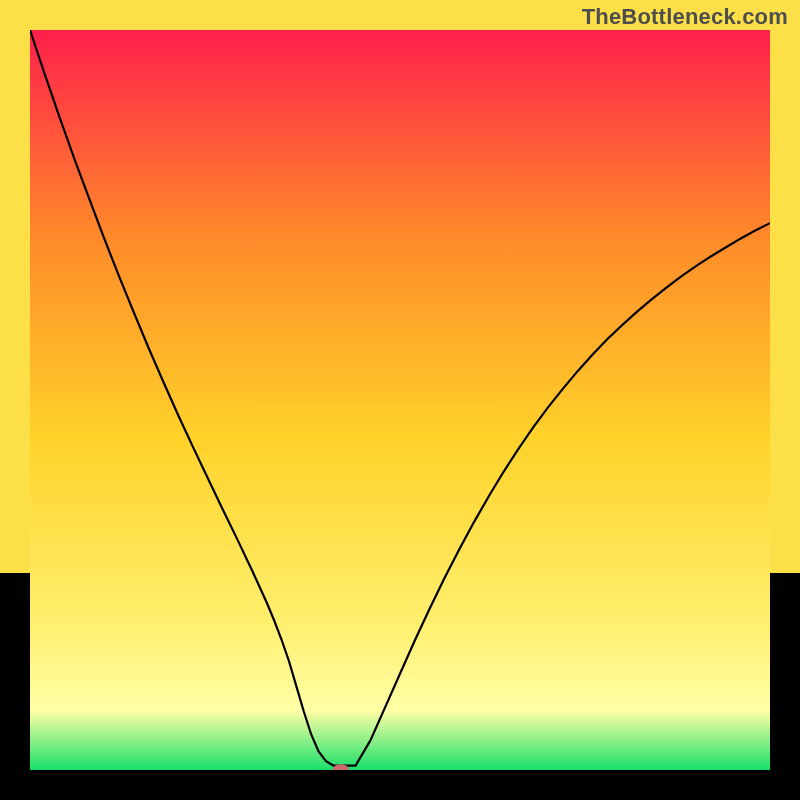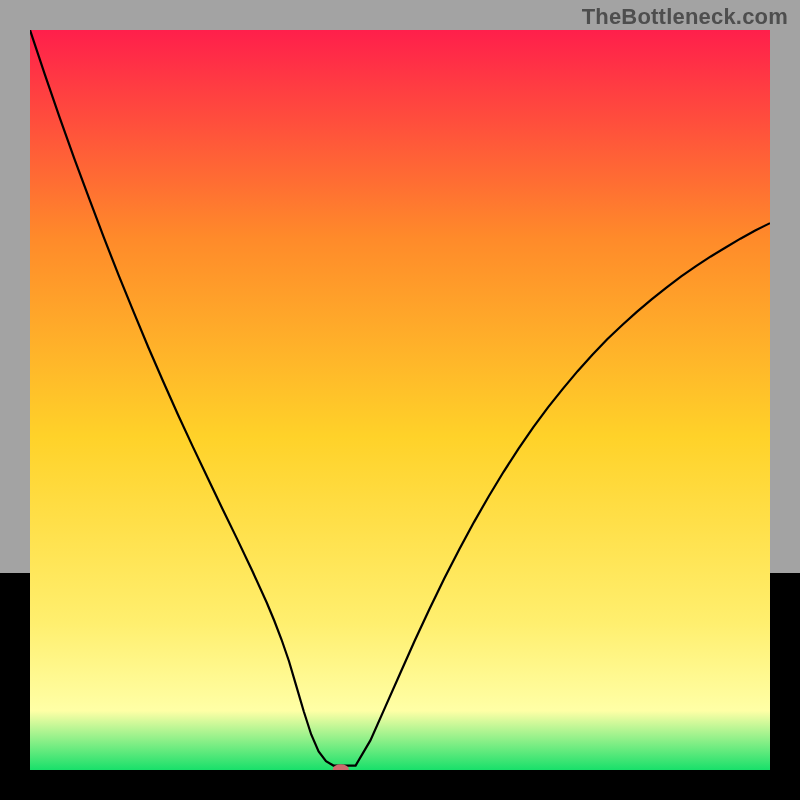--- a/index.html
+++ b/index.html
@@ -8,21 +8,21 @@
     width: 800px;
     height: 800px;
     background: #000;
     font-family: Arial, Helvetica, sans-serif;
     overflow: hidden;
   }
   .outer {
     position: relative;
     width: 800px;
     height: 573px;
-    background: #a3a3a3;
+    background: #fde047;
   }
   .watermark {
     position: absolute;
     top: 4px;
     right: 12px;
     color: #4e4e4e;
     font-size: 22px;
     font-weight: 600;
     letter-spacing: 0.2px;
     user-select: none;

